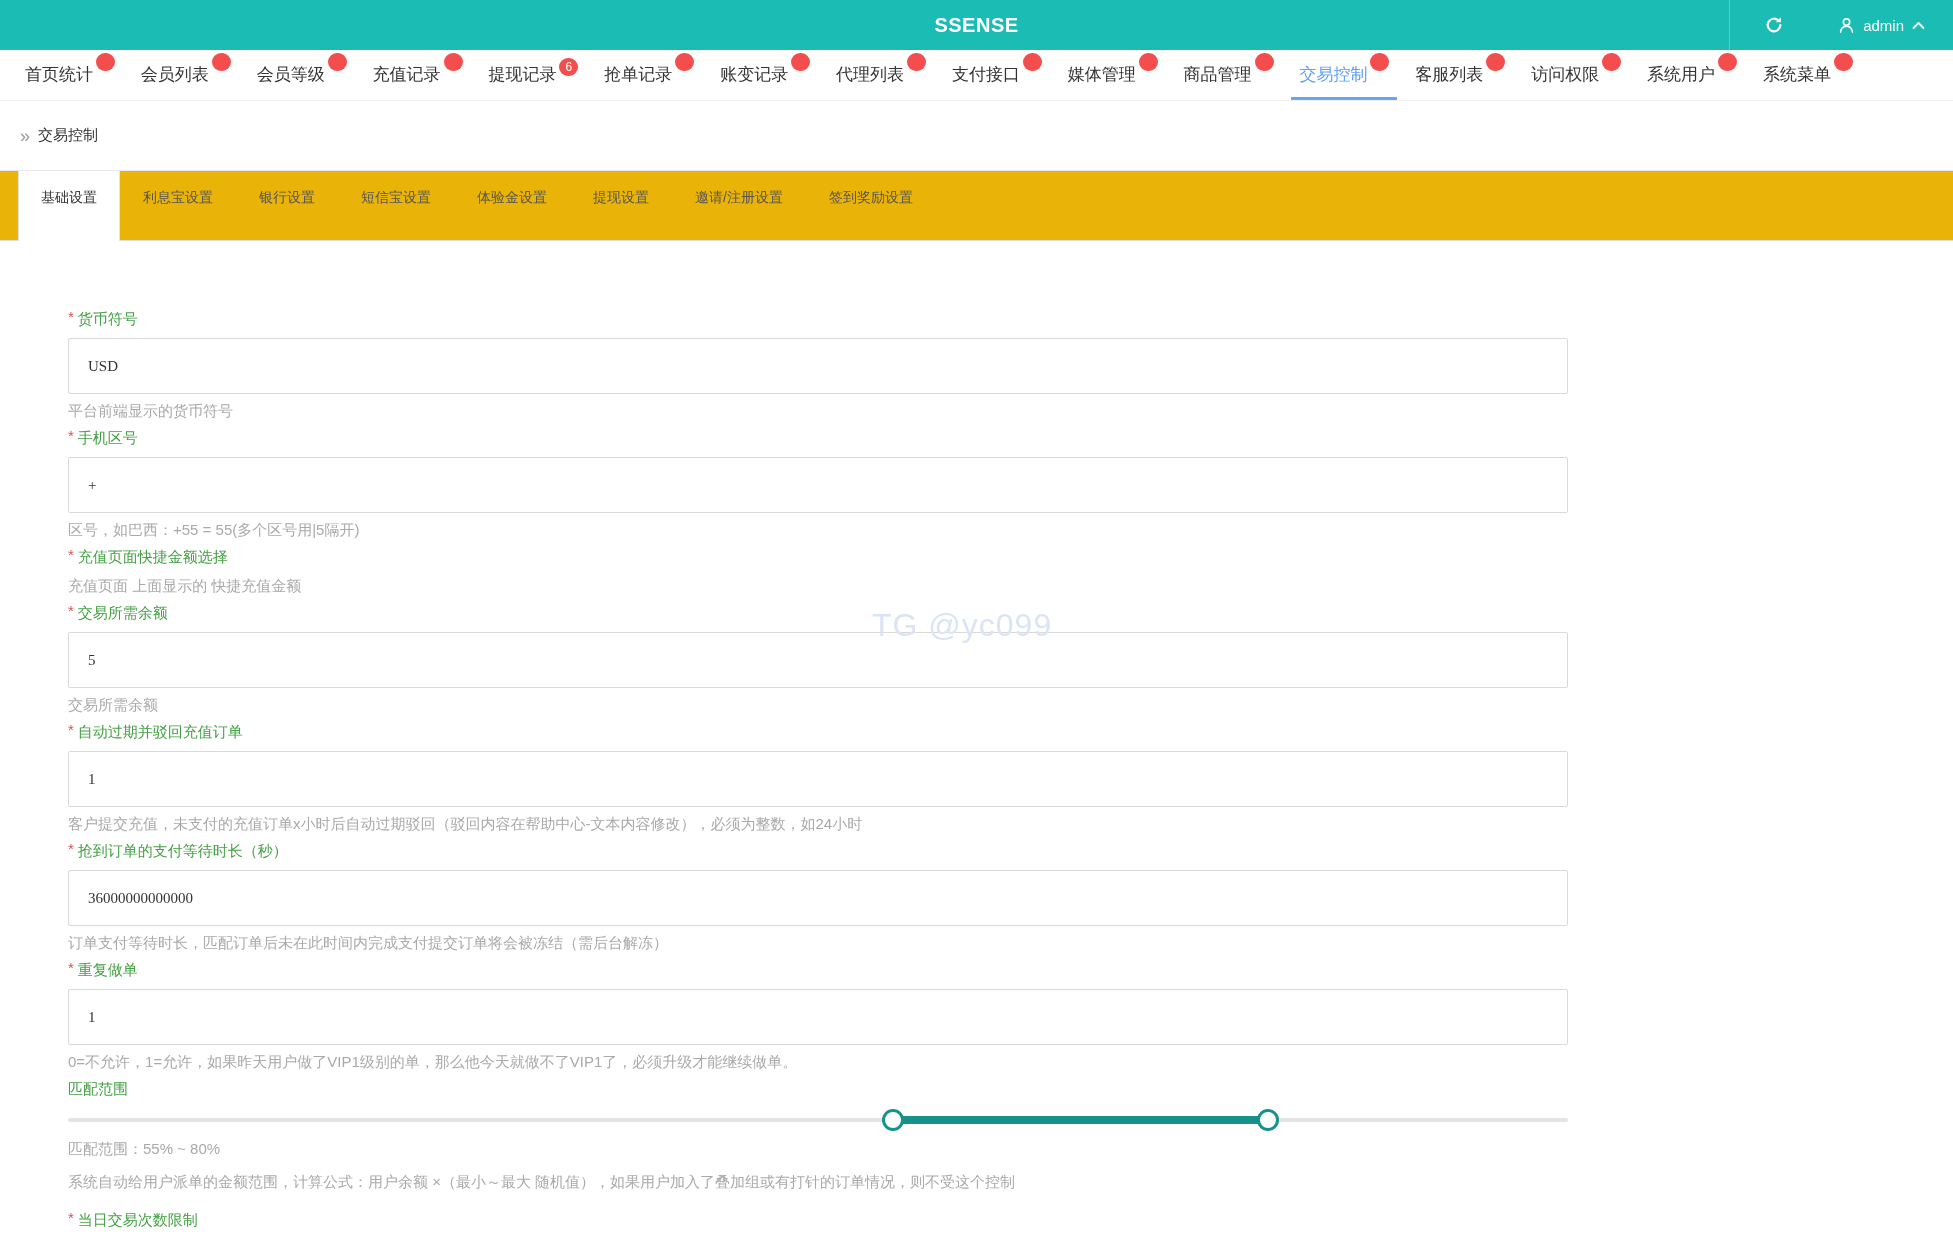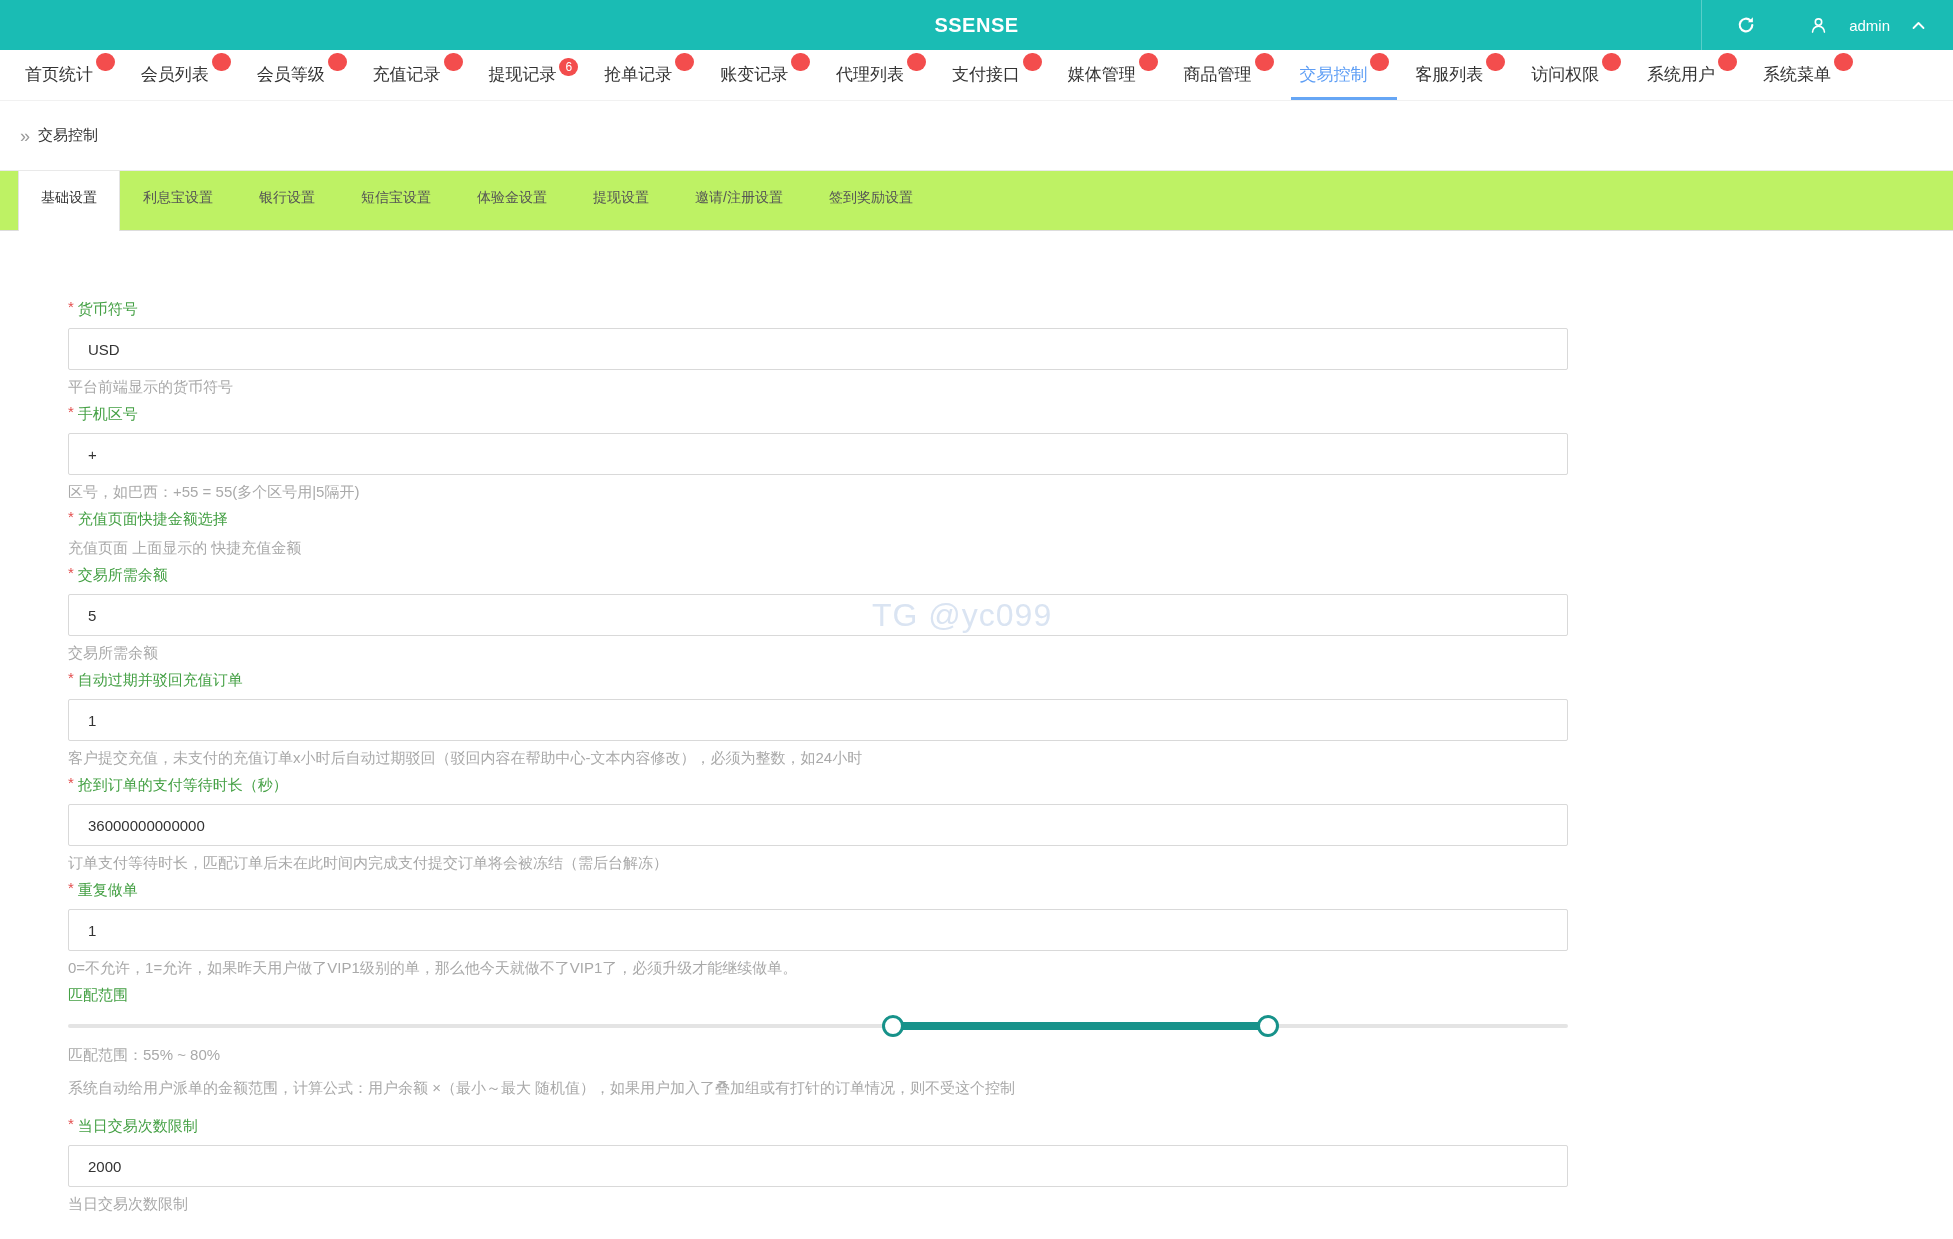--- a/index.html
+++ b/index.html
@@ -11,21 +11,21 @@
   .topbar{position:relative;height:50px;background:#1abcb4;color:#fff;}
   .topbar-title{
     position:absolute;left:0;right:0;top:0;height:50px;line-height:50px;
     text-align:center;font-size:20px;font-weight:bold;letter-spacing:.5px;
   }
   .topbar-right{position:absolute;right:0;top:0;height:50px;display:flex;align-items:stretch;}
   .refresh-btn{
     display:flex;align-items:center;padding:0 34px;cursor:pointer;
     border-left:1px solid rgba(255,255,255,.28);
   }
-  .user-menu{display:flex;align-items:center;gap:22px;padding:0 28px 0 20px;cursor:pointer;font-size:15px;}
+  .user-menu{display:flex;align-items:center;gap:8px;padding:0 28px 0 20px;cursor:pointer;font-size:15px;}
   .icon-svg{display:block;}
   
   .mainnav{
     display:flex;justify-content:space-between;align-items:stretch;
     height:50px;padding:0 100px 0 25px;background:#fff;
     border-bottom:1px solid #f1f1f1;box-shadow:0 1px 3px rgba(0,0,0,.04);
   }
   .nav-item{position:relative;line-height:50px;font-size:17px;color:#333;cursor:pointer;white-space:nowrap;}
   .nav-item.active{color:#5e9ef5;}
   .nav-item.active::after{
@@ -37,35 +37,35 @@
     background:#f34d4d;color:#fff;font-size:12px;text-align:center;
   }
   
   .breadcrumb{
     height:69px;display:flex;align-items:center;gap:8px;padding-left:20px;
     background:#fff;border-bottom:1px solid #e9e9e9;font-size:15px;color:#333;
   }
   .crumb-icon{color:#9a9a9a;font-size:18px;line-height:1;}
   
   .tabstrip{
-    height:60px;display:flex;align-items:stretch;padding-left:18px;
-    background:#bef264;box-shadow:inset 0 -1px 0 #dddddd;
+    height:70px;display:flex;align-items:stretch;padding-left:18px;
+    background:#eab308;box-shadow:inset 0 -1px 0 #dddddd;
   }
   .tab{line-height:52px;padding:0 23px;font-size:14px;color:#555;cursor:pointer;white-space:nowrap;}
   .tab.active{background:#fff;color:#333;box-shadow:inset 1px 0 0 #e3e3e3, inset -1px 0 0 #e3e3e3;}
   
   .panel{position:relative;background:#fff;height:1017px;padding:68px 0 0 68px;box-sizing:border-box;}
   .field{width:1500px;margin-bottom:7px;}
   .field-label{font-size:15px;line-height:20px;margin-bottom:9px;color:#44a044;}
   .req{color:#e34d4d;margin-right:4px;position:relative;top:-2px;}
   .field-input{
-    display:block;width:1500px;height:42px;box-sizing:border-box;
+    display:block;width:1500px;height:56px;box-sizing:border-box;
     border:1px solid #d9d9d9;border-radius:2px;padding:0 19px;
     font-size:15px;color:#333;background:#fff;outline:none;
-    font-family:Liberation Sans, sans-serif;
+    font-family:Liberation Serif, serif;
   }
   .field-hint{font-size:15px;line-height:20px;color:#a9a9a9;margin-top:7px;}
   .field-hint.hint2{margin-top:13px;}
   .field.slider-field{margin-bottom:18px;}
   
   .slider{position:relative;width:1500px;height:24px;margin-top:5px;cursor:pointer;}
   .slider-rail{position:absolute;left:0;right:0;top:10px;height:4px;background:#e4e4e4;border-radius:2px;}
   .slider-fill{position:absolute;top:8px;height:8px;background:#17928a;border-radius:4px;}
   .slider-handle{
     position:absolute;top:12px;width:16px;height:16px;box-sizing:content-box;

